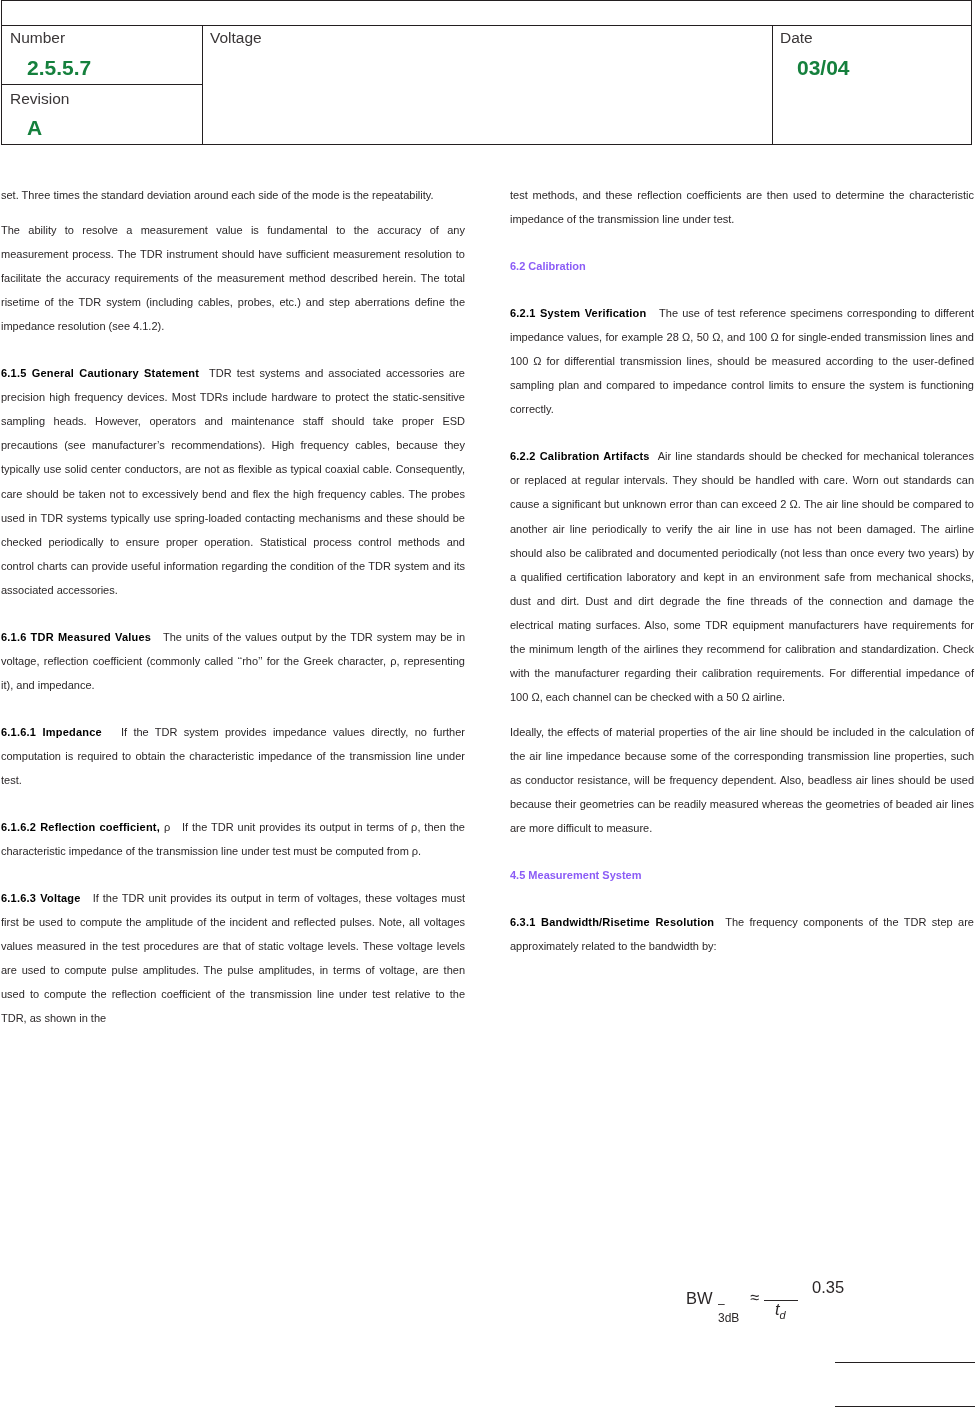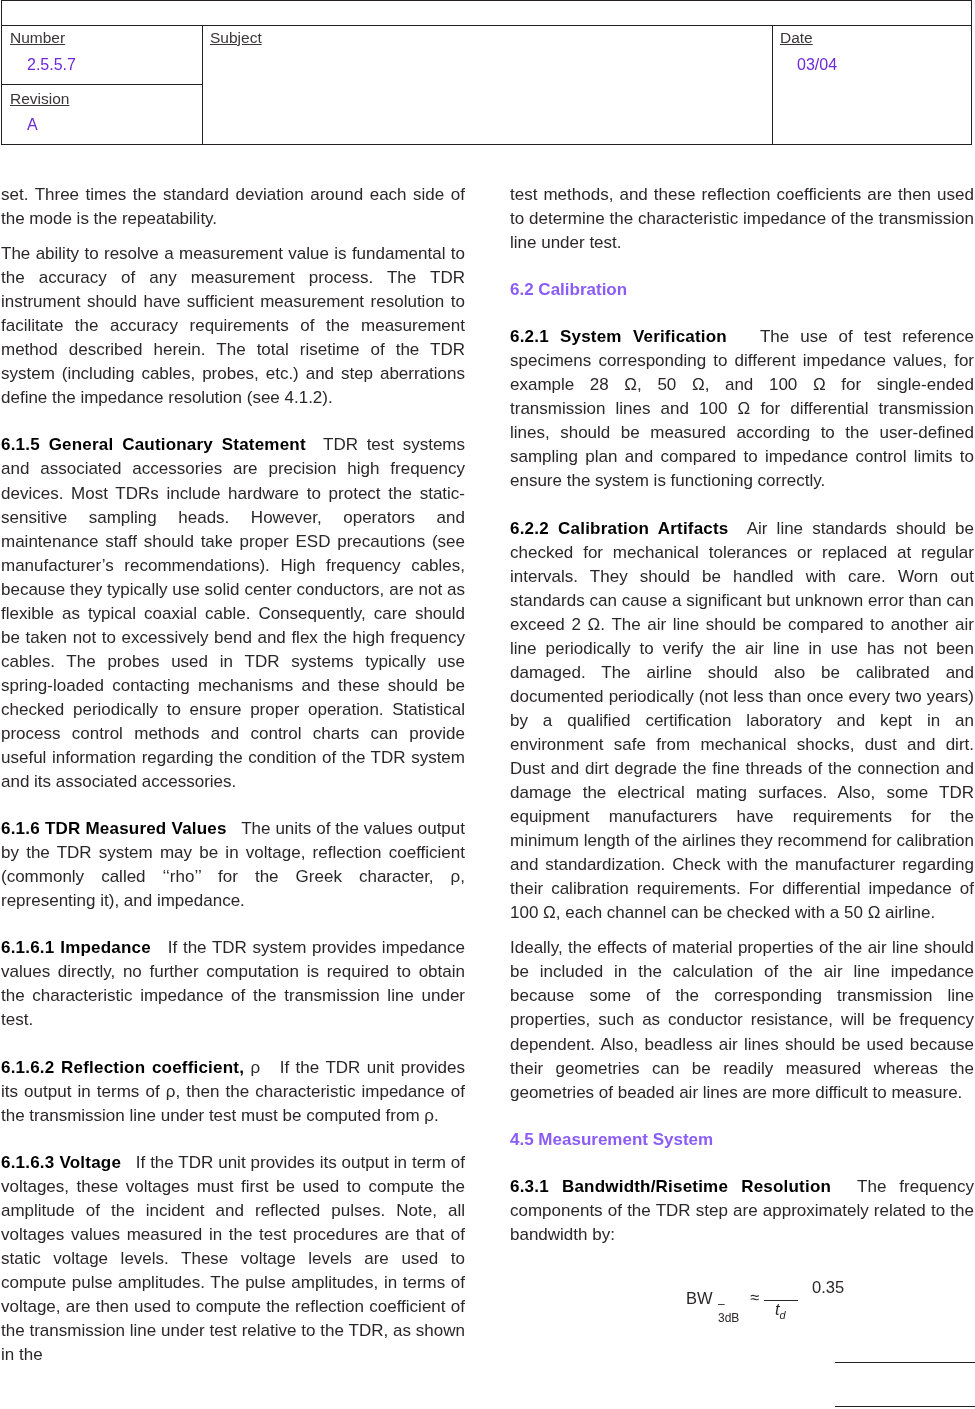--- a/index.html
+++ b/index.html
@@ -10,25 +10,25 @@
   }
   
   .hdr { position: absolute; left: 1px; top: 0; width: 971px; height: 145px;
          border: 1.5px solid #231f20; box-sizing: border-box; }
   .hdr .toprow { position: absolute; left: 0; top: 0; right: 0; height: 24px;
                  border-bottom: 1.5px solid #231f20; }
   .hdr .vline { position: absolute; top: 24px; bottom: 0; width: 0;
                 border-left: 1px solid #231f20; }
   .hdr .hline { position: absolute; left: 0; width: 201px; height: 0;
                 border-top: 1px solid #231f20; }
-  .hdr .lbl { position: absolute; font-size: 15.5px; color: #3a3637; text-decoration: underline; }
-  .hdr .val { position: absolute; font-size: 16px; font-weight: normal; color: #6d28d9; }
+  .hdr .lbl { position: absolute; font-size: 15.5px; color: #3a3637; }
+  .hdr .val { position: absolute; font-size: 21px; font-weight: bold; color: #15803d; }
 
   
-  .col { position: absolute; top: 183px; width: 464px; font-size: 17px;
+  .col { position: absolute; top: 183px; width: 464px; font-size: 11px;
          line-height: 24.05px; text-align: justify; color: #2b2728; }
   .col.left { left: 1px; }
   .col.right { left: 510px; }
   .col p { margin: 0; }
   .col .gap-s { height: 11px; }
   .col .gap-l { height: 23px; }
   .col b.h { font-weight: bold; color: #000000; letter-spacing: 0.2px; }
   .col .sec { font-weight: bold; color: #8b5cf6; }
 
   
@@ -54,21 +54,21 @@
   <div class="vline" style="left:200px;"></div>
   <div class="vline" style="left:770px;"></div>
   <div class="hline" style="top:83px;"></div>
 
   <span class="lbl" style="left:8px; top:28px;">Number</span>
   <span class="val" style="left:25px; top:55px;">2.5.5.7</span>
 
   <span class="lbl" style="left:8px; top:89px;">Revision</span>
   <span class="val" style="left:25px; top:115px;">A</span>
 
-  <span class="lbl" style="left:208px; top:28px;">Subject</span>
+  <span class="lbl" style="left:208px; top:28px;">Voltage</span>
 
   <span class="lbl" style="left:778px; top:28px;">Date</span>
   <span class="val" style="left:795px; top:55px;">03/04</span>
 </div>
 
 <div class="col left">
   <p>set. Three times the standard deviation around each side of the mode is the repeatability.</p>
   <div class="gap-s"></div>
   <p>The ability to resolve a measurement value is fundamental to the accuracy of any measurement process. The TDR instrument should have sufficient measurement resolution to facilitate the accuracy requirements of the measurement method described herein. The total risetime of the TDR system (including cables, probes, etc.) and step aberrations define the impedance resolution (see 4.1.2).</p>
   <div class="gap-l"></div>

